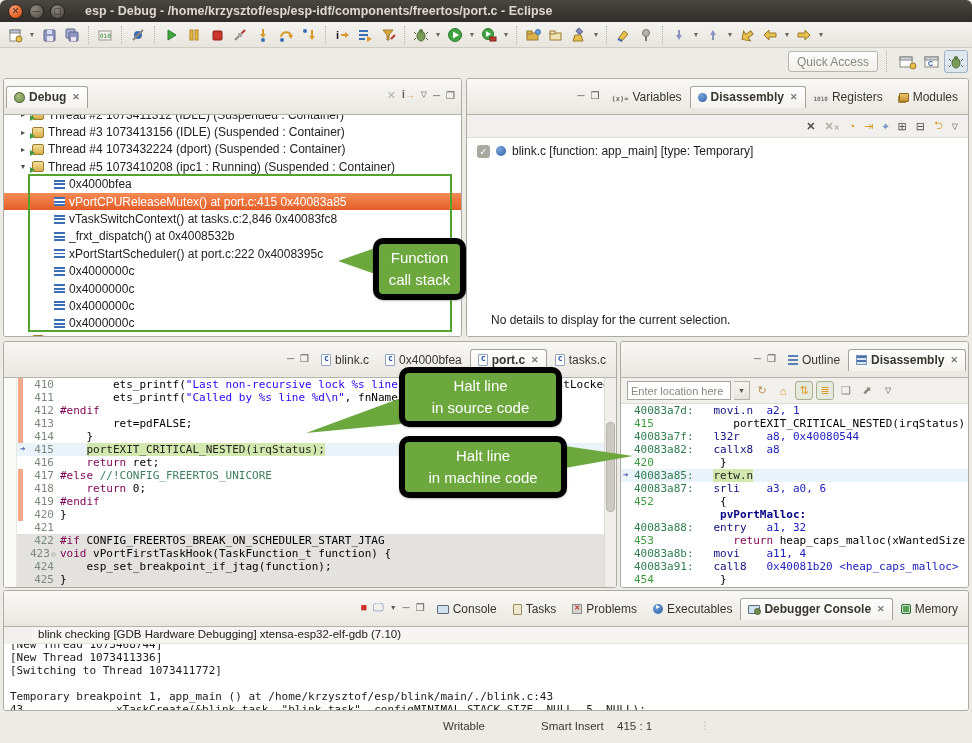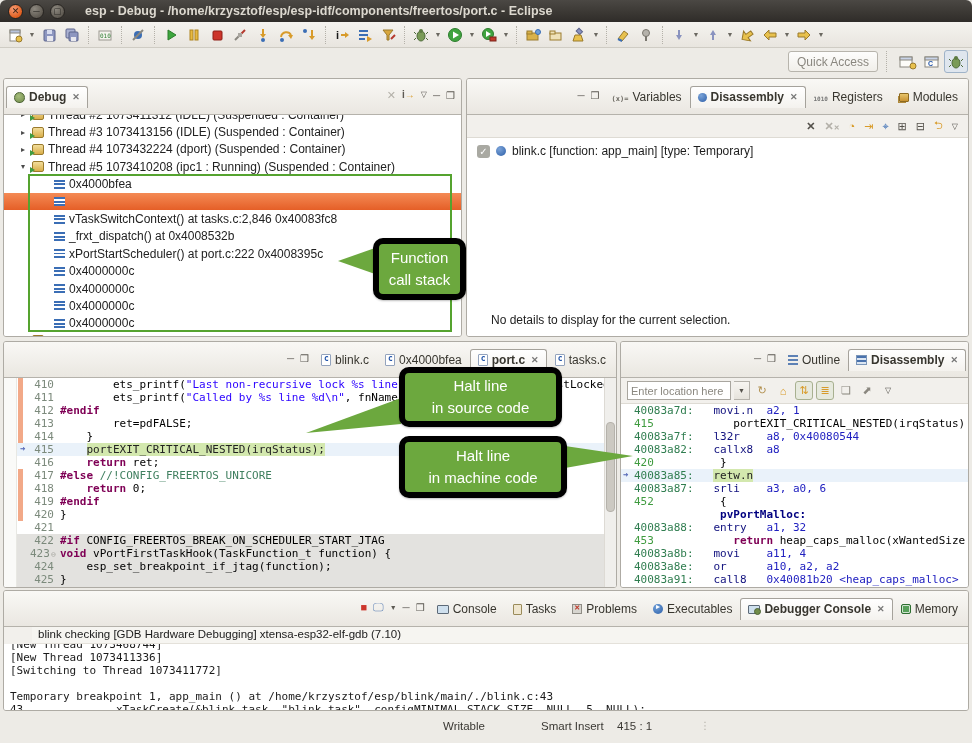--- a/index.html
+++ b/index.html
@@ -99,21 +99,21 @@
   .cl{height:13px;white-space:pre;display:flex;}
   .cl .dmark{width:13px;flex:none;position:relative;}
   .cl.diff .dmark::before{content:"";position:absolute;left:1px;top:0;width:5px;height:13px;background:#f2a988;}
   .cl.cur .dmark::after{content:"➜";position:absolute;left:3px;top:0;font-size:9px;color:#4f63b5;font-weight:bold;}
   .cl .no{width:30px;flex:none;text-align:right;padding-right:6px;color:#7c8a7c;}
   .cl.fold .no::after{content:"⊖";color:#a9a9a2;font-size:8px;margin-left:1px;}
   .cl .code{flex:1;white-space:pre;}
   .cl.cur{background:#eaf2fa;}
   .cl.gray{background:#e3e2df;}
   .pl{color:#000;}
-  .kw{color:#7f0055;font-weight:bold;}
+  .kw{color:#7f0055;font-weight:normal;}
   .str{color:#2a00ff;}
   .com{color:#3f7f5f;}
   .halt{background:#d3e8ae;}
   #ed-vscroll{width:12px;background:#f0efec;border-left:1px solid #dddad4;flex:none;position:relative;}
   #ed-thumb{position:absolute;left:1px;top:44px;width:9px;height:90px;background:#ccc9c2;border-radius:4px;border:1px solid #b5b2ab;}
 
   
   #disasm-view{left:620px;top:341px;width:349px;height:247px;}
   #dis-locbar{height:26px;background:#f2f0ec;display:flex;align-items:center;gap:3px;padding:0 6px;border-bottom:1px solid #dedbd4;}
   #dis-location{width:104px;height:19px;border:1px solid #a9a69f;background:#fff;color:#8a877f;font-size:11px;
@@ -442,20 +442,21 @@
 
       <div class="dr frame">
         <span class="exp"></span>
         <span class="ic"></span>
         <span class="txt">0x4000bfea</span>
       </div>
 
       <div class="dr frame sel">
         <span class="exp"></span>
         <span class="ic"></span>
+        <span class="txt">vPortCPUReleaseMutex() at port.c:415 0x40083a85</span>
       </div>
 
       <div class="dr frame">
         <span class="exp"></span>
         <span class="ic"></span>
         <span class="txt">vTaskSwitchContext() at tasks.c:2,846 0x40083fc8</span>
       </div>
 
       <div class="dr frame">
         <span class="exp"></span>
@@ -781,24 +782,20 @@
       <div class="dl">
         <span class="dmark"></span>
         <span class="code"><span class="ln">453</span><span class="pl">            </span><span class="kw">return</span><span class="pl"> heap_caps_malloc(xWantedSize</span></span>
       </div>
 
       <div class="dl">
         <span class="dmark"></span>
         <span class="code"><span class="addr">40083a8b:</span><span class="pl">   </span><span class="mn">movi</span><span class="pl">    </span><span class="ops">a11, 4</span></span>
       </div>
 
-      <div class="dl">
-        <span class="dmark"></span>
-        <span class="code"><span class="addr">40083a8e:</span><span class="pl">   </span><span class="mn">or</span><span class="pl">      </span><span class="ops">a10, a2, a2</span></span>
-      </div>
 
       <div class="dl">
         <span class="dmark"></span>
         <span class="code"><span class="addr">40083a91:</span><span class="pl">   </span><span class="mn">call8</span><span class="pl">   </span><span class="ops">0x40081b20 &lt;heap_caps_malloc&gt;</span></span>
       </div>
 
       <div class="dl">
         <span class="dmark"></span>
         <span class="code"><span class="ln">454</span><span class="pl">          }</span></span>
       </div>

